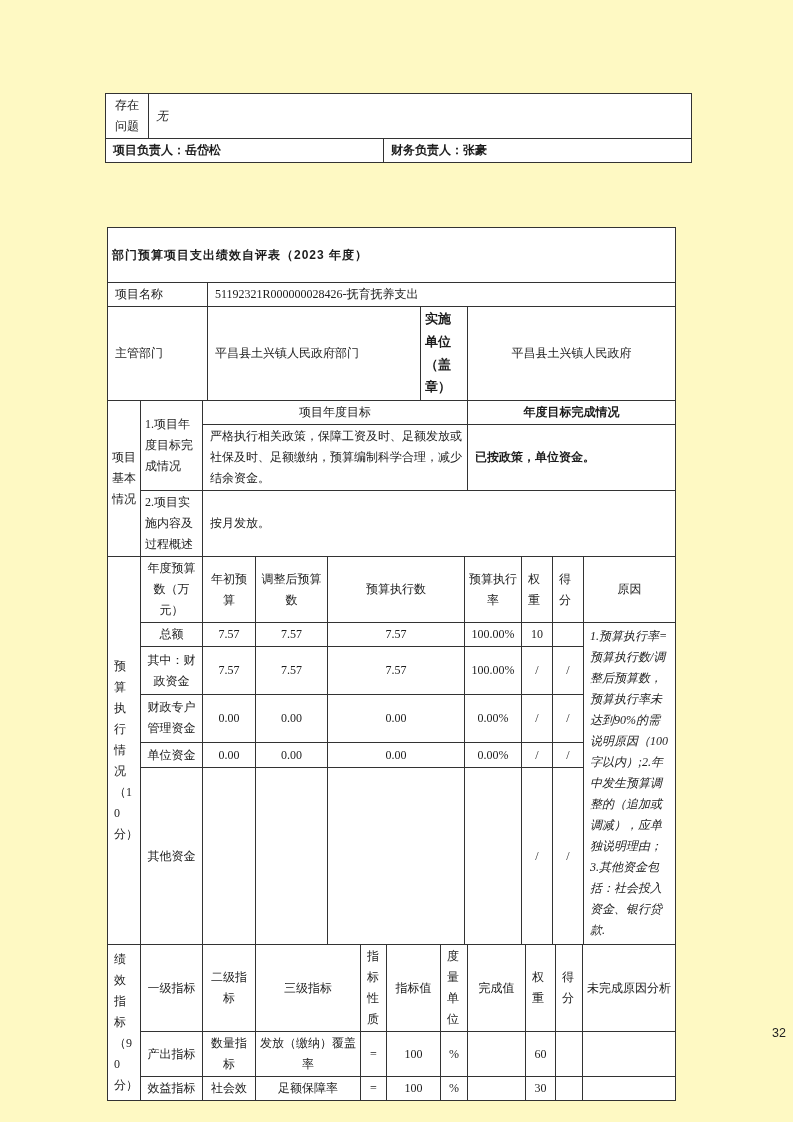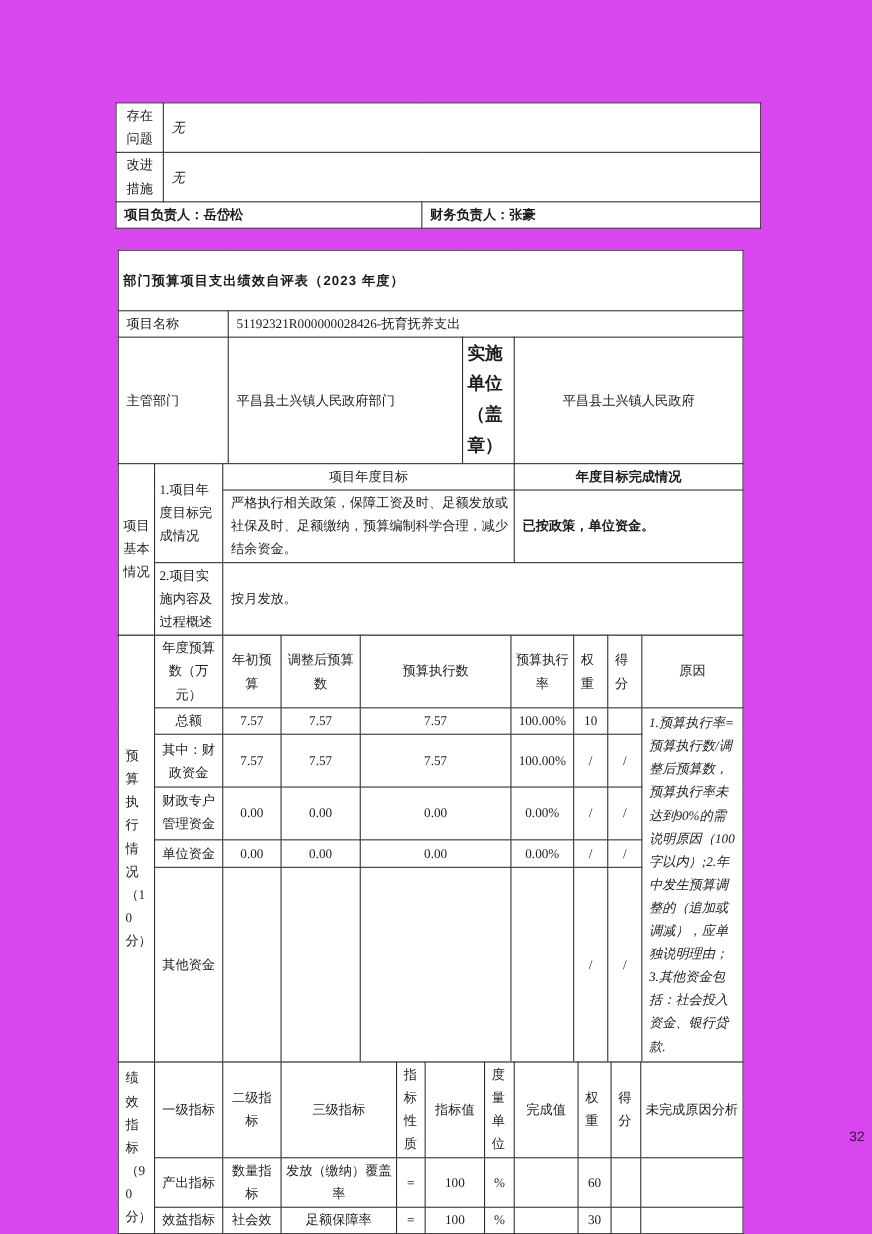--- a/index.html
+++ b/index.html
@@ -1,17 +1,17 @@
 <!DOCTYPE html>
 <html><head>
 <meta charset="utf-8">
 <style>
   html,body{margin:0;padding:0;background:#888;}
   .page{
-    position:relative;width:793px;height:1122px;background:#d946ef;margin:0 auto;
+    position:relative;width:793px;height:1122px;background:#fef9c3;margin:0 auto;
     font-family:"Liberation Serif","DejaVu Serif",serif;color:#1c1c1c;overflow:hidden;
   }
   table.t{border-collapse:collapse;table-layout:fixed;background:#fff;}
   table.t td{
     border:1px solid #333;font-size:12px;line-height:1.75;padding:1px 4px;
     vertical-align:middle;word-break:break-all;overflow:hidden;
   }
   .c{text-align:center;}
   .l{text-align:left;padding-left:7px !important;}
   .v{padding:1px 6px !important;text-align:left;}
@@ -41,24 +41,20 @@
     <colgroup>
         <col style="width:43px">
         <col style="width:235px">
         <col style="width:308px">
       </colgroup>
     <tbody>
         <tr style="height:45px">
       <td class="c">存在问题</td>
       <td colspan="2" class="l it">无</td>
     </tr>
-    <tr style="height:42px">
-      <td class="c">改进措施</td>
-      <td colspan="2" class="l it">无</td>
-    </tr>
     <tr style="height:22px">
       <td colspan="2" class="l bs">项目负责人：岳岱松</td>
       <td class="l bs">财务负责人：张豪</td>
     </tr>
   </tbody>
     </table>
 
   <div class="main-wrap">
 
     <table class="t">
@@ -72,21 +68,21 @@
           <tr style="height:55px">
         <td colspan="4" class="title-cell">部门预算项目支出绩效自评表（2023 年度）</td>
       </tr>
       <tr style="height:21px">
         <td class="l">项目名称</td>
         <td colspan="3" class="l">51192321R000000028426-抚育抚养支出</td>
       </tr>
       <tr style="height:67px">
         <td class="l">主管部门</td>
         <td class="l">平昌县土兴镇人民政府部门</td>
-        <td class="bs" style="font-size:16px">实施单位（盖章）</td>
+        <td class="bs" style="font-size:13px">实施单位（盖章）</td>
         <td class="c">平昌县土兴镇人民政府</td>
       </tr>
     </tbody>
       </table>
 
     <table class="t">
       <colgroup>
           <col style="width:33px">
           <col style="width:62px">
           <col style="width:265px">

